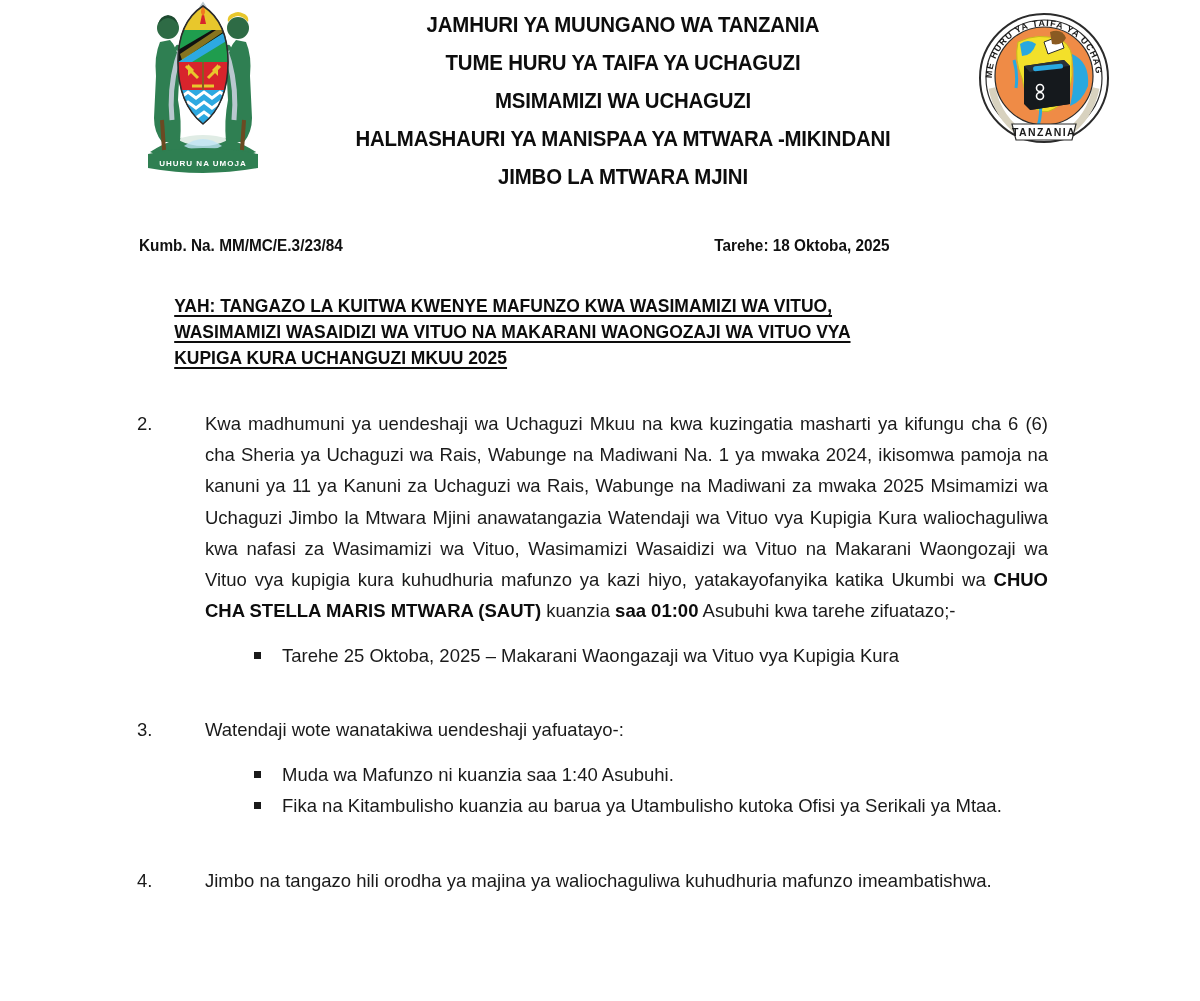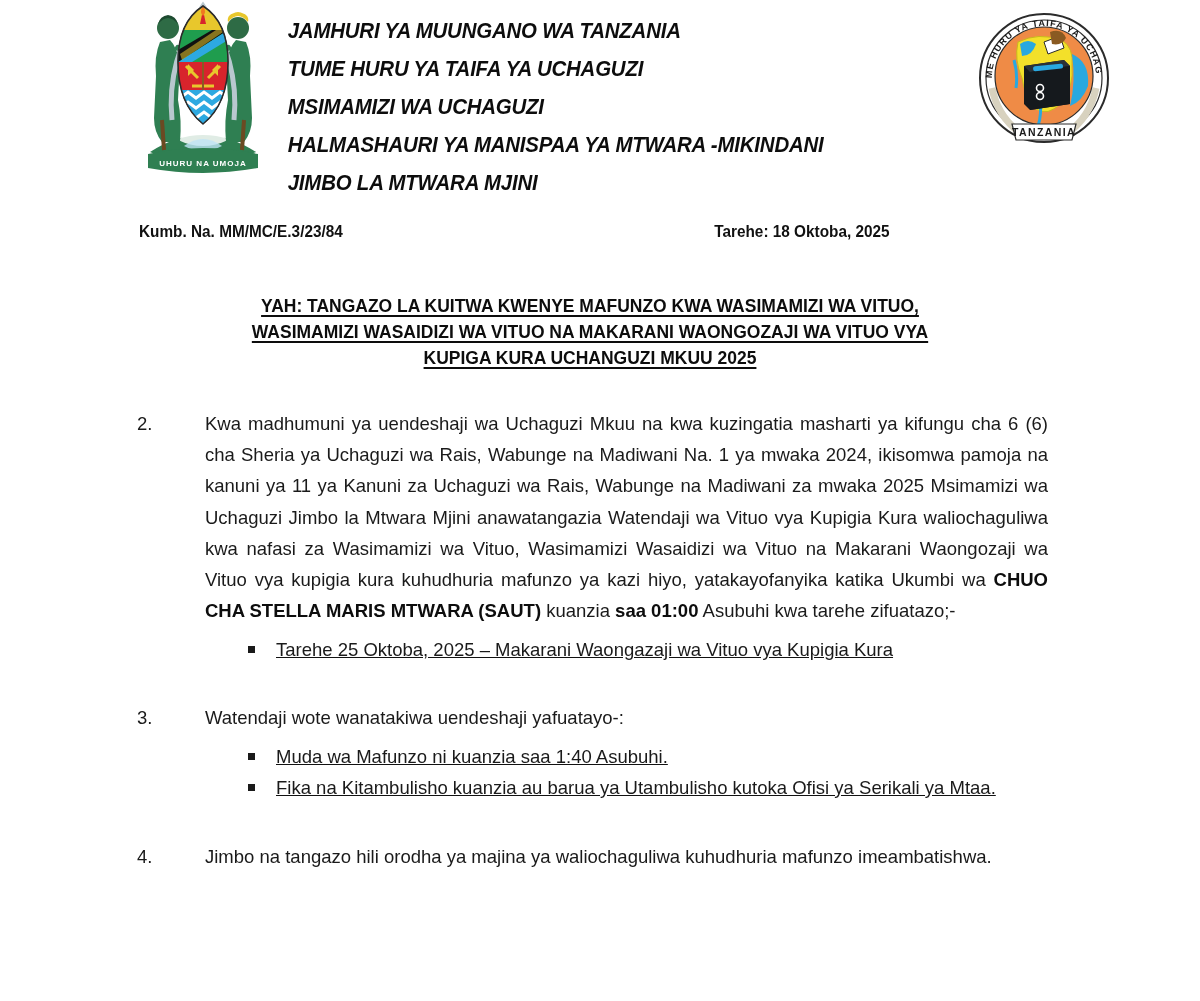--- a/index.html
+++ b/index.html
@@ -43,42 +43,41 @@
     position: absolute;
     left: 978px;
     top: 2px;
     width: 132px;
     height: 146px;
   }
 
   .header-text {
     position: absolute;
     left: 270px;
-    top: 12px;
+    top: 6px;
     width: 706px;
-    text-align: left;
-    font-style: italic;
+    text-align: center;
   }
 
   .hline {
     font-weight: bold;
     font-size: 21.5px;
     line-height: 38px;
     letter-spacing: -0.2px;
     transform: scaleX(0.95);
     transform-origin: center center;
     white-space: nowrap;
     color: #0d0d0d;
   }
 
   
   .refline {
     position: absolute;
     left: 0;
-    top: 222px;
+    top: 236px;
     width: 1076px;
     height: 30px;
   }
   .ref-no {
     position: absolute;
     left: 139px;
     top: 0;
     font-weight: bold;
     font-size: 16.5px;
     transform: scaleX(0.93);
@@ -95,21 +94,21 @@
     transform-origin: right center;
     white-space: nowrap;
   }
 
   
   .subject {
     position: absolute;
     left: 150px;
     top: 293px;
     width: 880px;
-    text-align: center;
+    text-align: left;
   }
   .subject-line {
     font-weight: bold;
     font-size: 18.5px;
     line-height: 26px;
     text-decoration: underline;
     text-underline-offset: 3px;
     text-decoration-thickness: 2px;
     transform: scaleX(0.945);
     transform-origin: center center;
@@ -142,23 +141,22 @@
     top: 0;
     font-size: 18.5px;
     line-height: 31.2px;
     text-align: left;
     color: #1a1a1a;
   }
   .para b { font-weight: bold; color: #0d0d0d; }
 
   ul.bullets {
     list-style: none;
-    margin: 8px;
+    margin: 14px;
     padding: 0;
-    text-decoration: underline;
   }
   ul.bullets li {
     position: relative;
     padding-left: 268px;
     padding-right: 152px;
     font-size: 18.5px;
     line-height: 31.2px;
     text-align: left;
     color: #1a1a1a;
   }

